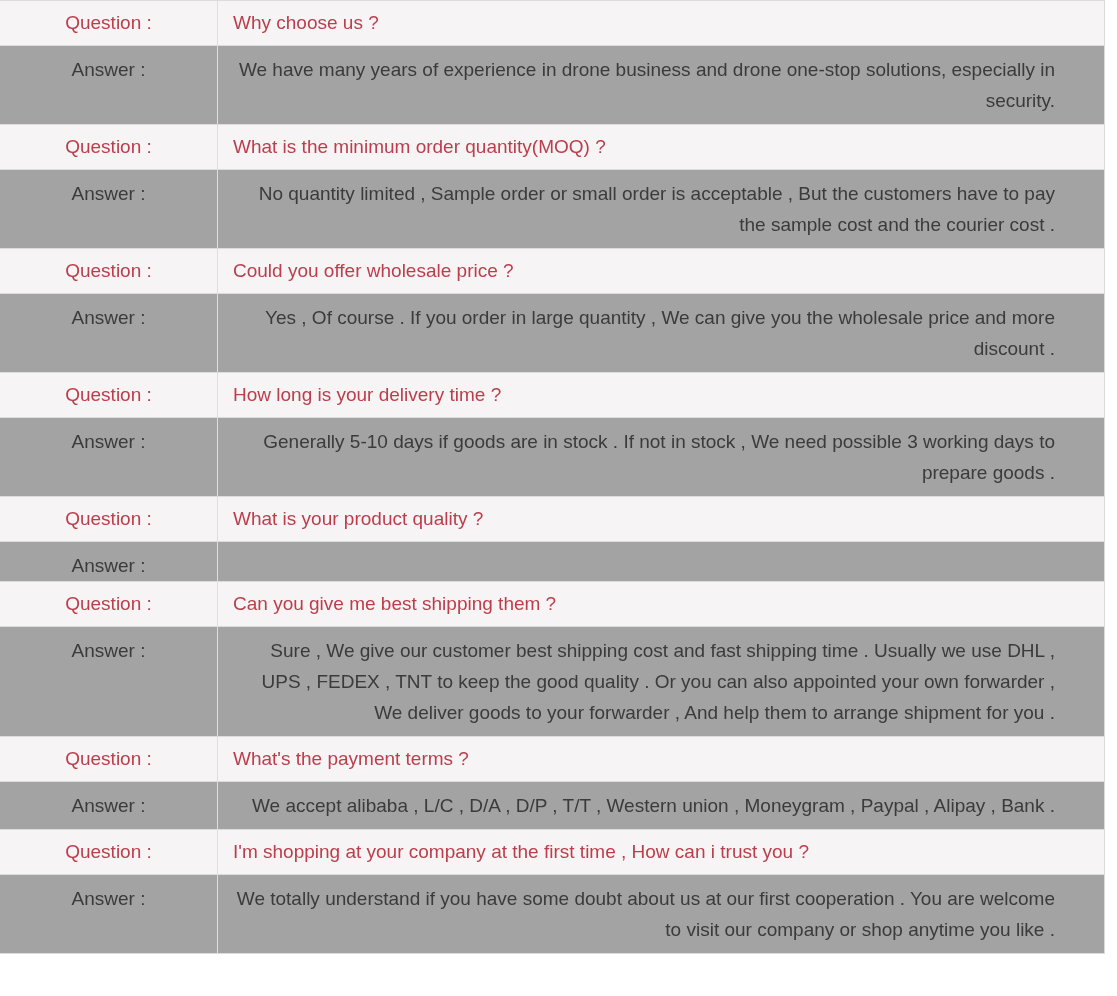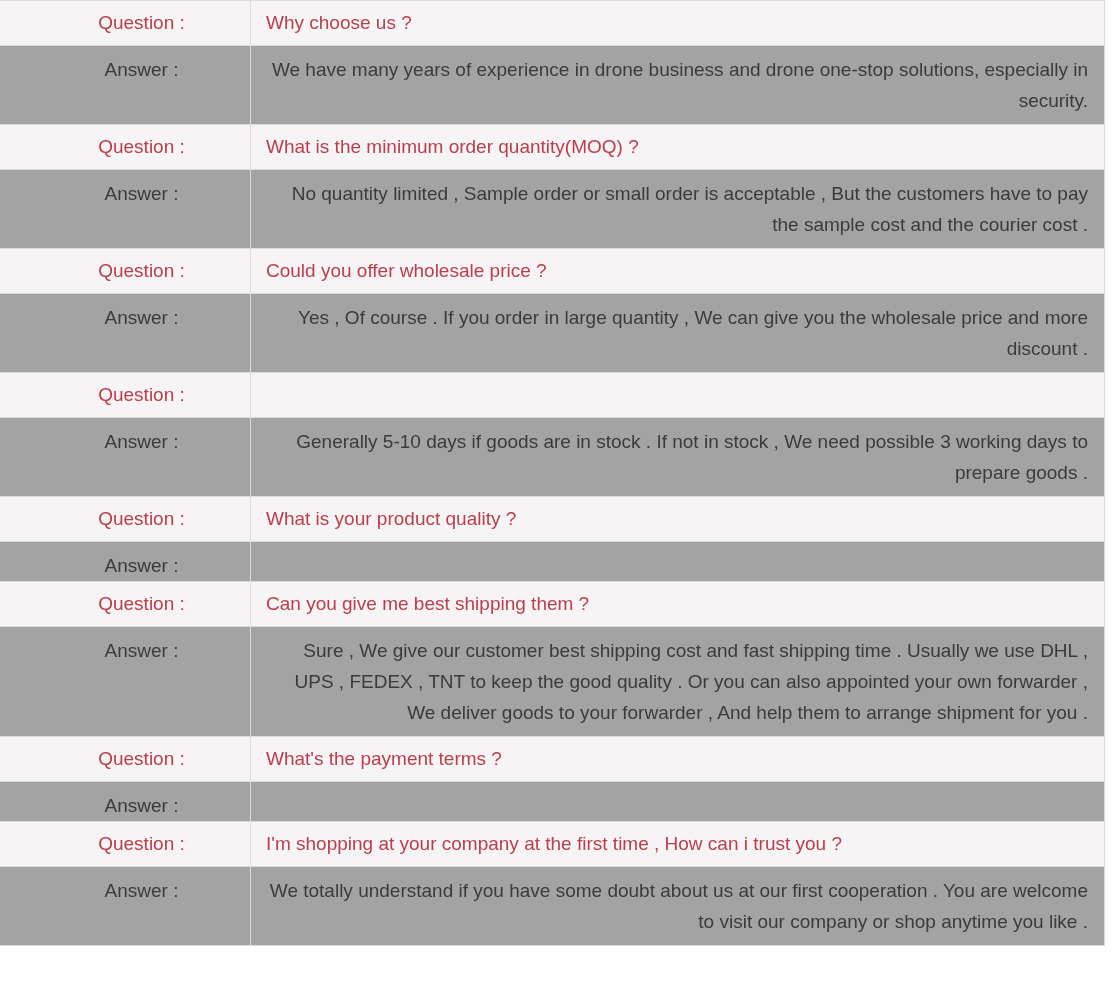--- a/index.html
+++ b/index.html
@@ -25,21 +25,20 @@
     display: flex;
     align-items: stretch;
     border-bottom: 1px solid #dcdcdc;
   }
   .label-cell {
     flex: 0 0 218px;
     width: 218px;
     box-sizing: border-box;
     border-right: 1px solid #dedede;
     text-align: center;
-    margin-left: 33px;
   }
   .content-cell {
     flex: 1 1 auto;
     box-sizing: border-box;
     padding-left: 15px;
     text-align: right;
   }
   
   .qrow {
     background: #f7f4f5;
@@ -105,20 +104,21 @@
       <div class="content-cell">Could you offer wholesale price ?</div>
     </div>
     <div class="row arow">
       <div class="label-cell">Answer :</div>
       <div class="content-cell">
         <span class="answer-text">Yes , Of course . If you order in large quantity , We can give you the wholesale price and more discount .</span>
       </div>
     </div>
     <div class="row qrow">
       <div class="label-cell">Question :</div>
+      <div class="content-cell">How long is your delivery time ?</div>
     </div>
     <div class="row arow">
       <div class="label-cell">Answer :</div>
       <div class="content-cell">
         <span class="answer-text">Generally 5-10 days if goods are in stock . If not in stock , We need possible 3 working days to prepare goods .</span>
       </div>
     </div>
     <div class="row qrow">
       <div class="label-cell">Question :</div>
       <div class="content-cell">What is your product quality ?</div>
@@ -135,20 +135,23 @@
       <div class="content-cell">
         <span class="answer-text">Sure , We give our customer best shipping cost and fast shipping time . Usually we use DHL , UPS , FEDEX , TNT to keep the good quality . Or you can also appointed your own forwarder , We deliver goods to your forwarder , And help them to arrange shipment for you .</span>
       </div>
     </div>
     <div class="row qrow">
       <div class="label-cell">Question :</div>
       <div class="content-cell">What's the payment terms ?</div>
     </div>
     <div class="row arow">
       <div class="label-cell">Answer :</div>
+      <div class="content-cell">
+        <span class="answer-text">We accept alibaba , L/C , D/A , D/P , T/T , Western union , Moneygram , Paypal , Alipay , Bank .</span>
+      </div>
     </div>
     <div class="row qrow">
       <div class="label-cell">Question :</div>
       <div class="content-cell">I'm shopping at your company at the first time , How can i trust you ?</div>
     </div>
     <div class="row arow">
       <div class="label-cell">Answer :</div>
       <div class="content-cell">
         <span class="answer-text">We totally understand if you have some doubt about us at our first cooperation . You are welcome to visit our company or shop  anytime you like .</span>
       </div>

